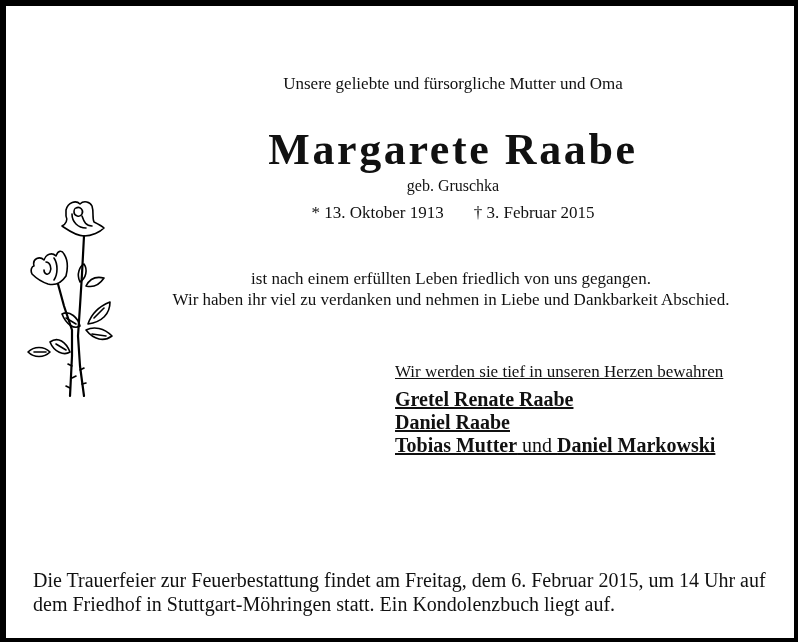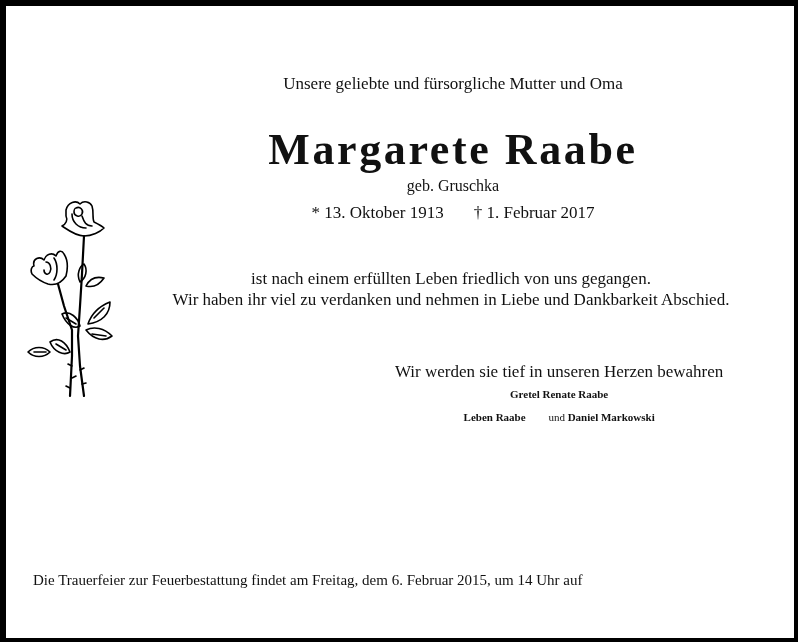--- a/index.html
+++ b/index.html
@@ -14,39 +14,39 @@
     .frame-inner-bottom { position:absolute; left:0; bottom:0; width:800px; height:2px; background:#fff; }
     .abs { position: absolute; white-space: nowrap; }
     .center { left: 0; width: 906px; text-align: center; }
     .intro { top: 74px; font-size: 17px; }
     .name { top: 124px; font-size: 44px; font-weight: bold; letter-spacing: 2.6px; }
     .nee { top: 177px; font-size: 16px; }
     .dates { top: 203px; font-size: 17px; }
     .dates .gap { display: inline-block; width: 30px; }
     .msg1 { top: 269px; font-size: 17px; left: 0; width: 902px; text-align: center; }
     .msg2 { top: 290px; font-size: 17px; left: 0; width: 902px; text-align: center; }
-    .sign-block { left: 395px; top: 362px; font-size: 17px; }
+    .sign-block { left: 395px; top: 362px; font-size: 17px; text-decoration: underline; }
     .sign-block .lead { display: block; height: 26px; }
-    .sign-block .member { display: block; height: 23px; font-weight: bold; font-size: 11px; text-align: center; }
-    .sign-block .member .normal { font-weight: normal; margin-left: 20px; }
-    .footer { left: 33px; top: 568px; font-size: 15px; line-height: 24px; }
+    .sign-block .member { display: block; height: 23px; font-weight: bold; font-size: 20px; }
+    .sign-block .member .normal { font-weight: normal; }
+    .footer { left: 33px; top: 568px; font-size: 20px; line-height: 24px; }
     .rose { position: absolute; left: 22px; top: 196px; width: 92px; height: 204px; }
   </style>
 </head>
 <body>
 
 <div class="frame"></div>
 <div class="frame-inner-right"></div>
 <div class="frame-inner-bottom"></div>
 
 <div class="abs center intro">Unsere geliebte und fürsorgliche Mutter und Oma</div>
 <div class="abs center name">Margarete Raabe</div>
 <div class="abs center nee">geb. Gruschka</div>
 <div class="abs center dates">
-  <span>* 13. Oktober 1913</span><span class="gap"></span><span>† 1. Februar 2017</span>
+  <span>* 13. Oktober 1913</span><span class="gap"></span><span>† 3. Februar 2015</span>
 </div>
 
 <svg class="rose" viewBox="0 0 92 204" fill="none" stroke="#000" stroke-width="1.6" stroke-linecap="round" stroke-linejoin="round">
 
   <path d="M44 14 C46 6 54 4 58 8 C62 4 68 6 70 10 C72 16 70 22 72 26 C76 28 80 30 82 32 C78 36 70 40 62 40 C54 40 46 34 40 30 C44 28 46 24 44 20 Z"></path>
   <path d="M54 12 C58 10 62 14 60 18 C58 22 52 20 52 16 C52 14 53 12 54 12 Z"></path>
   <path d="M50 18 C50 26 56 32 64 32"></path>
   <path d="M60 20 C62 26 64 30 70 30"></path>
 
   <path d="M62 40 L60 78 L58 110 L56 140 L58 170 L62 200" stroke-width="2.2"></path>
@@ -76,18 +76,20 @@
   <path d="M60 188 L64 187"></path>
   <path d="M48 192 L44 190"></path>
 </svg>
 
 <div class="abs msg1">ist nach einem erfüllten Leben friedlich von uns gegangen.</div>
 <div class="abs msg2">Wir haben ihr viel zu verdanken und nehmen in Liebe und Dankbarkeit Abschied.</div>
 
 <div class="abs sign-block">
   <span class="lead">Wir werden sie tief in unseren Herzen bewahren</span>
   <span class="member">Gretel Renate Raabe</span>
-  <span class="member"><span>Leben Raabe</span><span class="normal" style="white-space:pre"> und </span><span>Daniel Markowski</span></span>
+  <span class="member">Daniel Raabe</span>
+  <span class="member"><span>Tobias Mutter</span><span class="normal" style="white-space:pre"> und </span><span>Daniel Markowski</span></span>
 </div>
 
 <div class="abs footer">
   <div>Die Trauerfeier zur Feuerbestattung findet am Freitag, dem 6. Februar 2015, um 14 Uhr auf</div>
+  <div>dem Friedhof in Stuttgart-Möhringen statt. Ein Kondolenzbuch liegt auf.</div>
 </div>
 
 </body></html>

